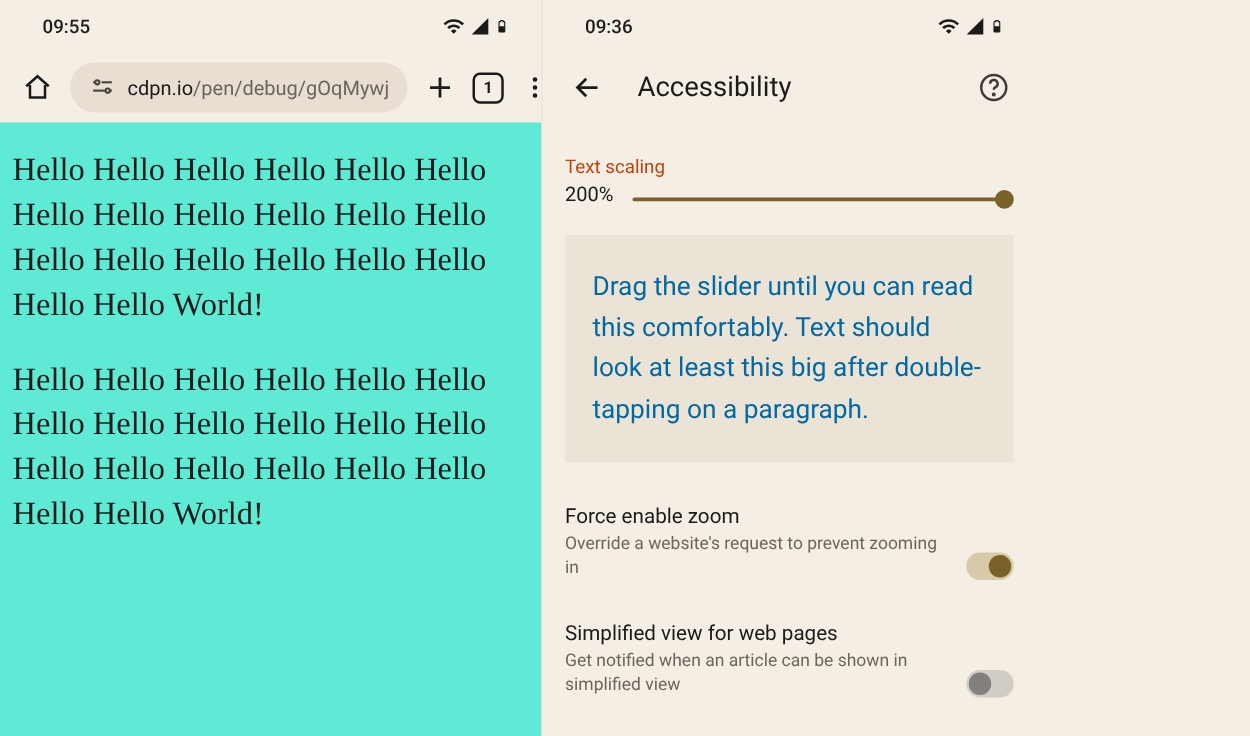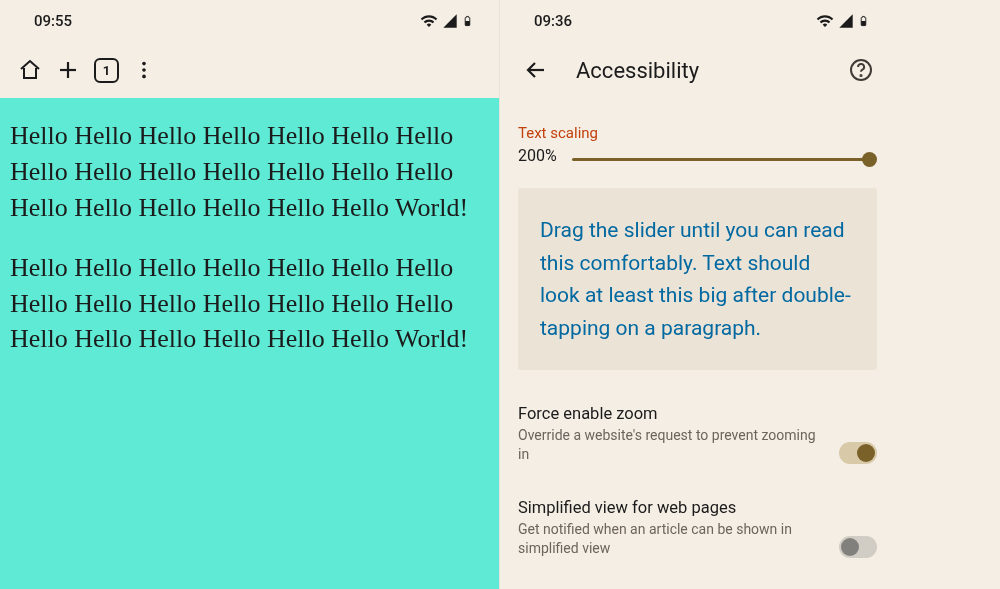--- a/index.html
+++ b/index.html
@@ -1,20 +1,20 @@
 <!DOCTYPE html>
 <html><head>
   <meta charset="utf-8">
   <style>
     * { margin: 0; padding: 0; box-sizing: border-box; }
     html, body { width: 1000px; height: 589px; overflow: hidden; font-family: Roboto, Arial, sans-serif; }
     body { display: flex; background: #f5eee4; }
 
     .pane { height: 589px; position: relative; }
-    .left  { width: 499px; background: #f5eee4; }
+    .left  { width: 433px; background: #f5eee4; }
     .right { width: 396px; background: #f5eee4; border-left: 1px solid rgba(0,0,0,0.05); }
 
     
     .status-bar {
       height: 42px; display: flex; align-items: center; justify-content: space-between;
       padding: 0 26px 0 34px; font-size: 15px; font-weight: 500; color: #1b1b1b;
     }
     .status-icons { display: flex; align-items: center; gap: 4px; }
 
     
@@ -113,20 +113,33 @@
           <path fill="currentColor" d="M7 12h10v10H7z"></path>
         </svg>
     </span>
   </div>
 
   <div class="browser-bar">
     <svg class="home-icon" viewBox="0 0 24 24" fill="none" stroke="currentColor" stroke-width="2">
         <path d="M3 11 12 3l9 8M6 10v10h12V10"></path>
       </svg>
 
+    <div class="url-pill">
+      <svg class="url-lock" viewBox="0 0 24 24" fill="none" stroke="currentColor" stroke-width="2">
+          <circle cx="7" cy="7" r="2"></circle>
+          <line x1="11" y1="7" x2="21" y2="7"></line>
+          <line x1="3" y1="7" x2="5" y2="7"></line>
+          <circle cx="17" cy="15" r="2"></circle>
+          <line x1="3" y1="15" x2="15" y2="15"></line>
+          <line x1="19" y1="15" x2="21" y2="15"></line>
+        </svg>
+      <span class="url-text">
+        <span class="url-domain">cdpn.io</span><span class="url-path">/pen/debug/gOqMywj</span>
+      </span>
+    </div>
 
     <svg class="plus-icon" viewBox="0 0 24 24" fill="none" stroke="currentColor" stroke-width="2.2">
         <line x1="12" y1="4" x2="12" y2="20"></line>
         <line x1="4" y1="12" x2="20" y2="12"></line>
       </svg>
 
     <div class="tabs-box">
       <span>1</span>
     </div>
 

